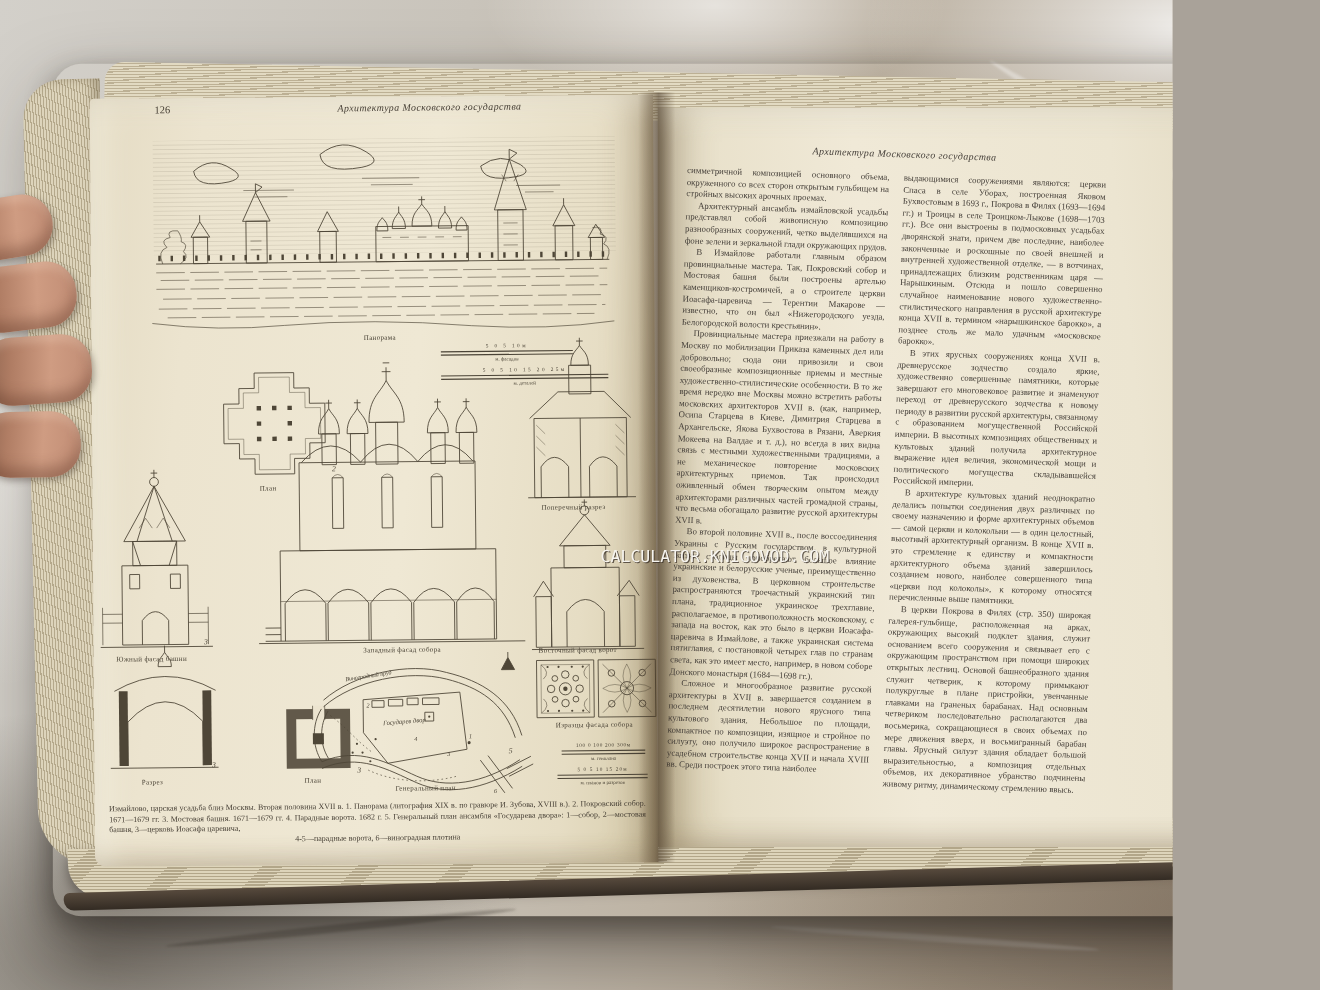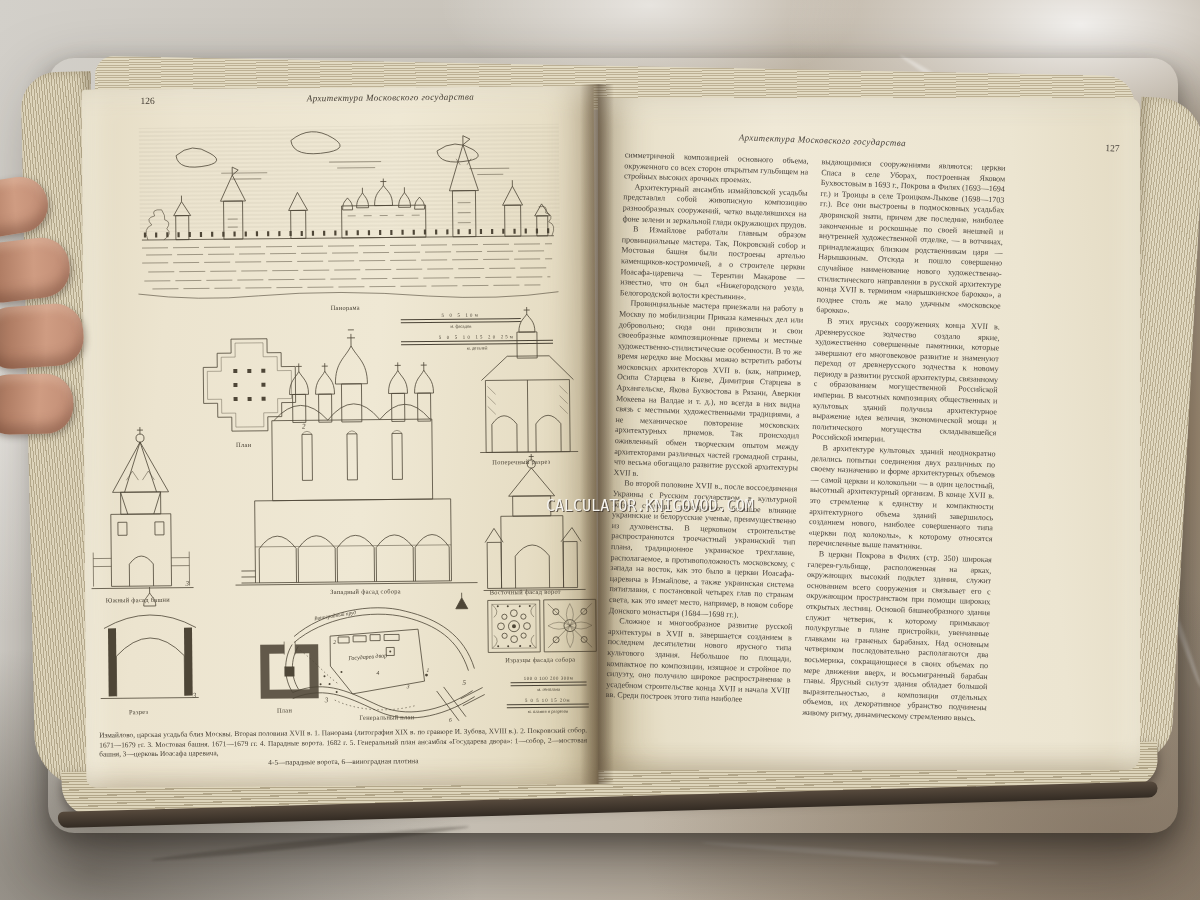--- a/index.html
+++ b/index.html
@@ -1,16 +1,16 @@
 <!DOCTYPE html>
 <html><head>
 <meta charset="utf-8">
 <style>
   html,body{margin:0;padding:0;background:#a9a299;}
-  .photo{position:relative;width:1200px;height:900px;overflow:hidden;
+  .photo{position:relative;width:1066px;height:900px;overflow:hidden;
     font-family:"Liberation Serif",serif;
     background:
       radial-gradient(420px 200px at 1080px 25px, rgba(255,255,255,.85), rgba(255,255,255,0) 70%),
       radial-gradient(300px 130px at 650px 5px, rgba(255,255,255,.6), rgba(255,255,255,0) 70%),
       radial-gradient(90px 260px at 8px 430px, rgba(250,248,244,.5), rgba(255,255,255,0) 75%),
       radial-gradient(520px 320px at 1160px 430px, rgba(168,143,112,.55), rgba(168,143,112,0) 75%),
       radial-gradient(640px 340px at 1120px 840px, rgba(118,102,86,.6), rgba(118,102,86,0) 75%),
       radial-gradient(520px 300px at 90px 870px, rgba(92,85,75,.65), rgba(92,85,75,0) 75%),
       linear-gradient(100deg,#d3d0ca 0%,#c9c4bb 35%,#beb4a5 60%,#aa9d8a 82%,#9a8d7b 100%);
     text-decoration: underline;

